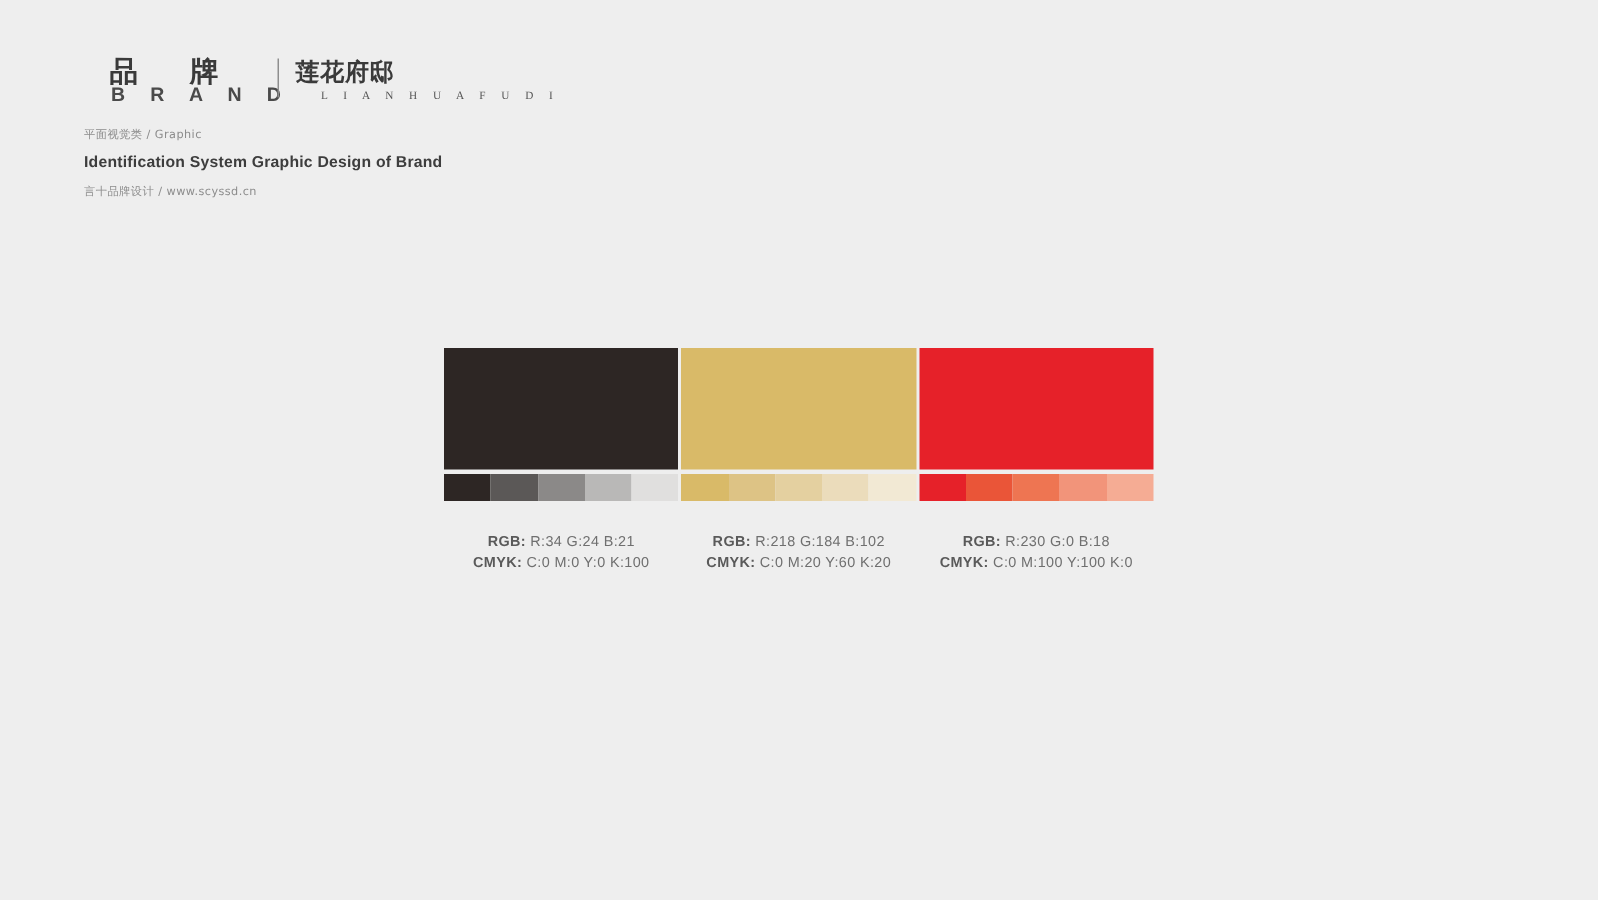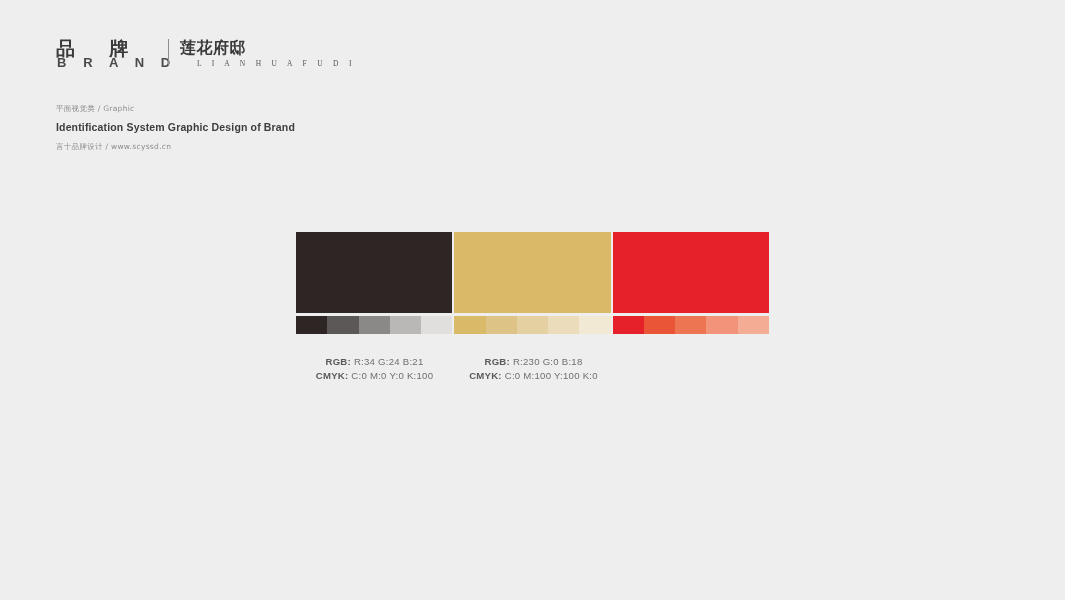--- a/index.html
+++ b/index.html
@@ -11,21 +11,21 @@
     height: 600px;
     background: #eeeeee;
     font-family: "Liberation Sans", sans-serif;
     overflow: hidden;
     position: relative;
   }
 
   
   .header {
     position: absolute;
-    left: 56px;
+    left: 73px;
     top: 38px;
     width: 420px;
   }
   .logo-row {
     position: relative;
     height: 32px;
     width: 240px;
   }
   .logo-cn-left {
     position: absolute;
@@ -83,21 +83,20 @@
     line-height: 9px;
     white-space: nowrap;
     padding-left: 16px;
   }
 
   .meta {
     position: absolute;
     left: 56px;
     top: 84px;
     width: 420px;
-    margin-top: 19px;
   }
   .meta-category {
     font-family: "DejaVu Sans", "Liberation Sans", sans-serif;
     font-size: 7.5px;
     color: #8c8c8c;
     letter-spacing: 0.3px;
     line-height: 12px;
     white-space: nowrap;
   }
   .meta-title {
@@ -234,20 +233,30 @@
       <span>R:34  G:24  B:21</span>
     </div>
     <div class="spec-line">
       <span class="spec-label">CMYK:</span>
       <span>C:0  M:0  Y:0  K:100</span>
     </div>
   </div>
   <div class="spec-group">
     <div class="spec-line">
       <span class="spec-label">RGB:</span>
+      <span>R:218  G:184  B:102</span>
+    </div>
+    <div class="spec-line">
+      <span class="spec-label">CMYK:</span>
+      <span>C:0  M:20  Y:60  K:20</span>
+    </div>
+  </div>
+  <div class="spec-group">
+    <div class="spec-line">
+      <span class="spec-label">RGB:</span>
       <span>R:230  G:0  B:18</span>
     </div>
     <div class="spec-line">
       <span class="spec-label">CMYK:</span>
       <span>C:0  M:100  Y:100  K:0</span>
     </div>
   </div>
 </div>
 
 </body></html>

